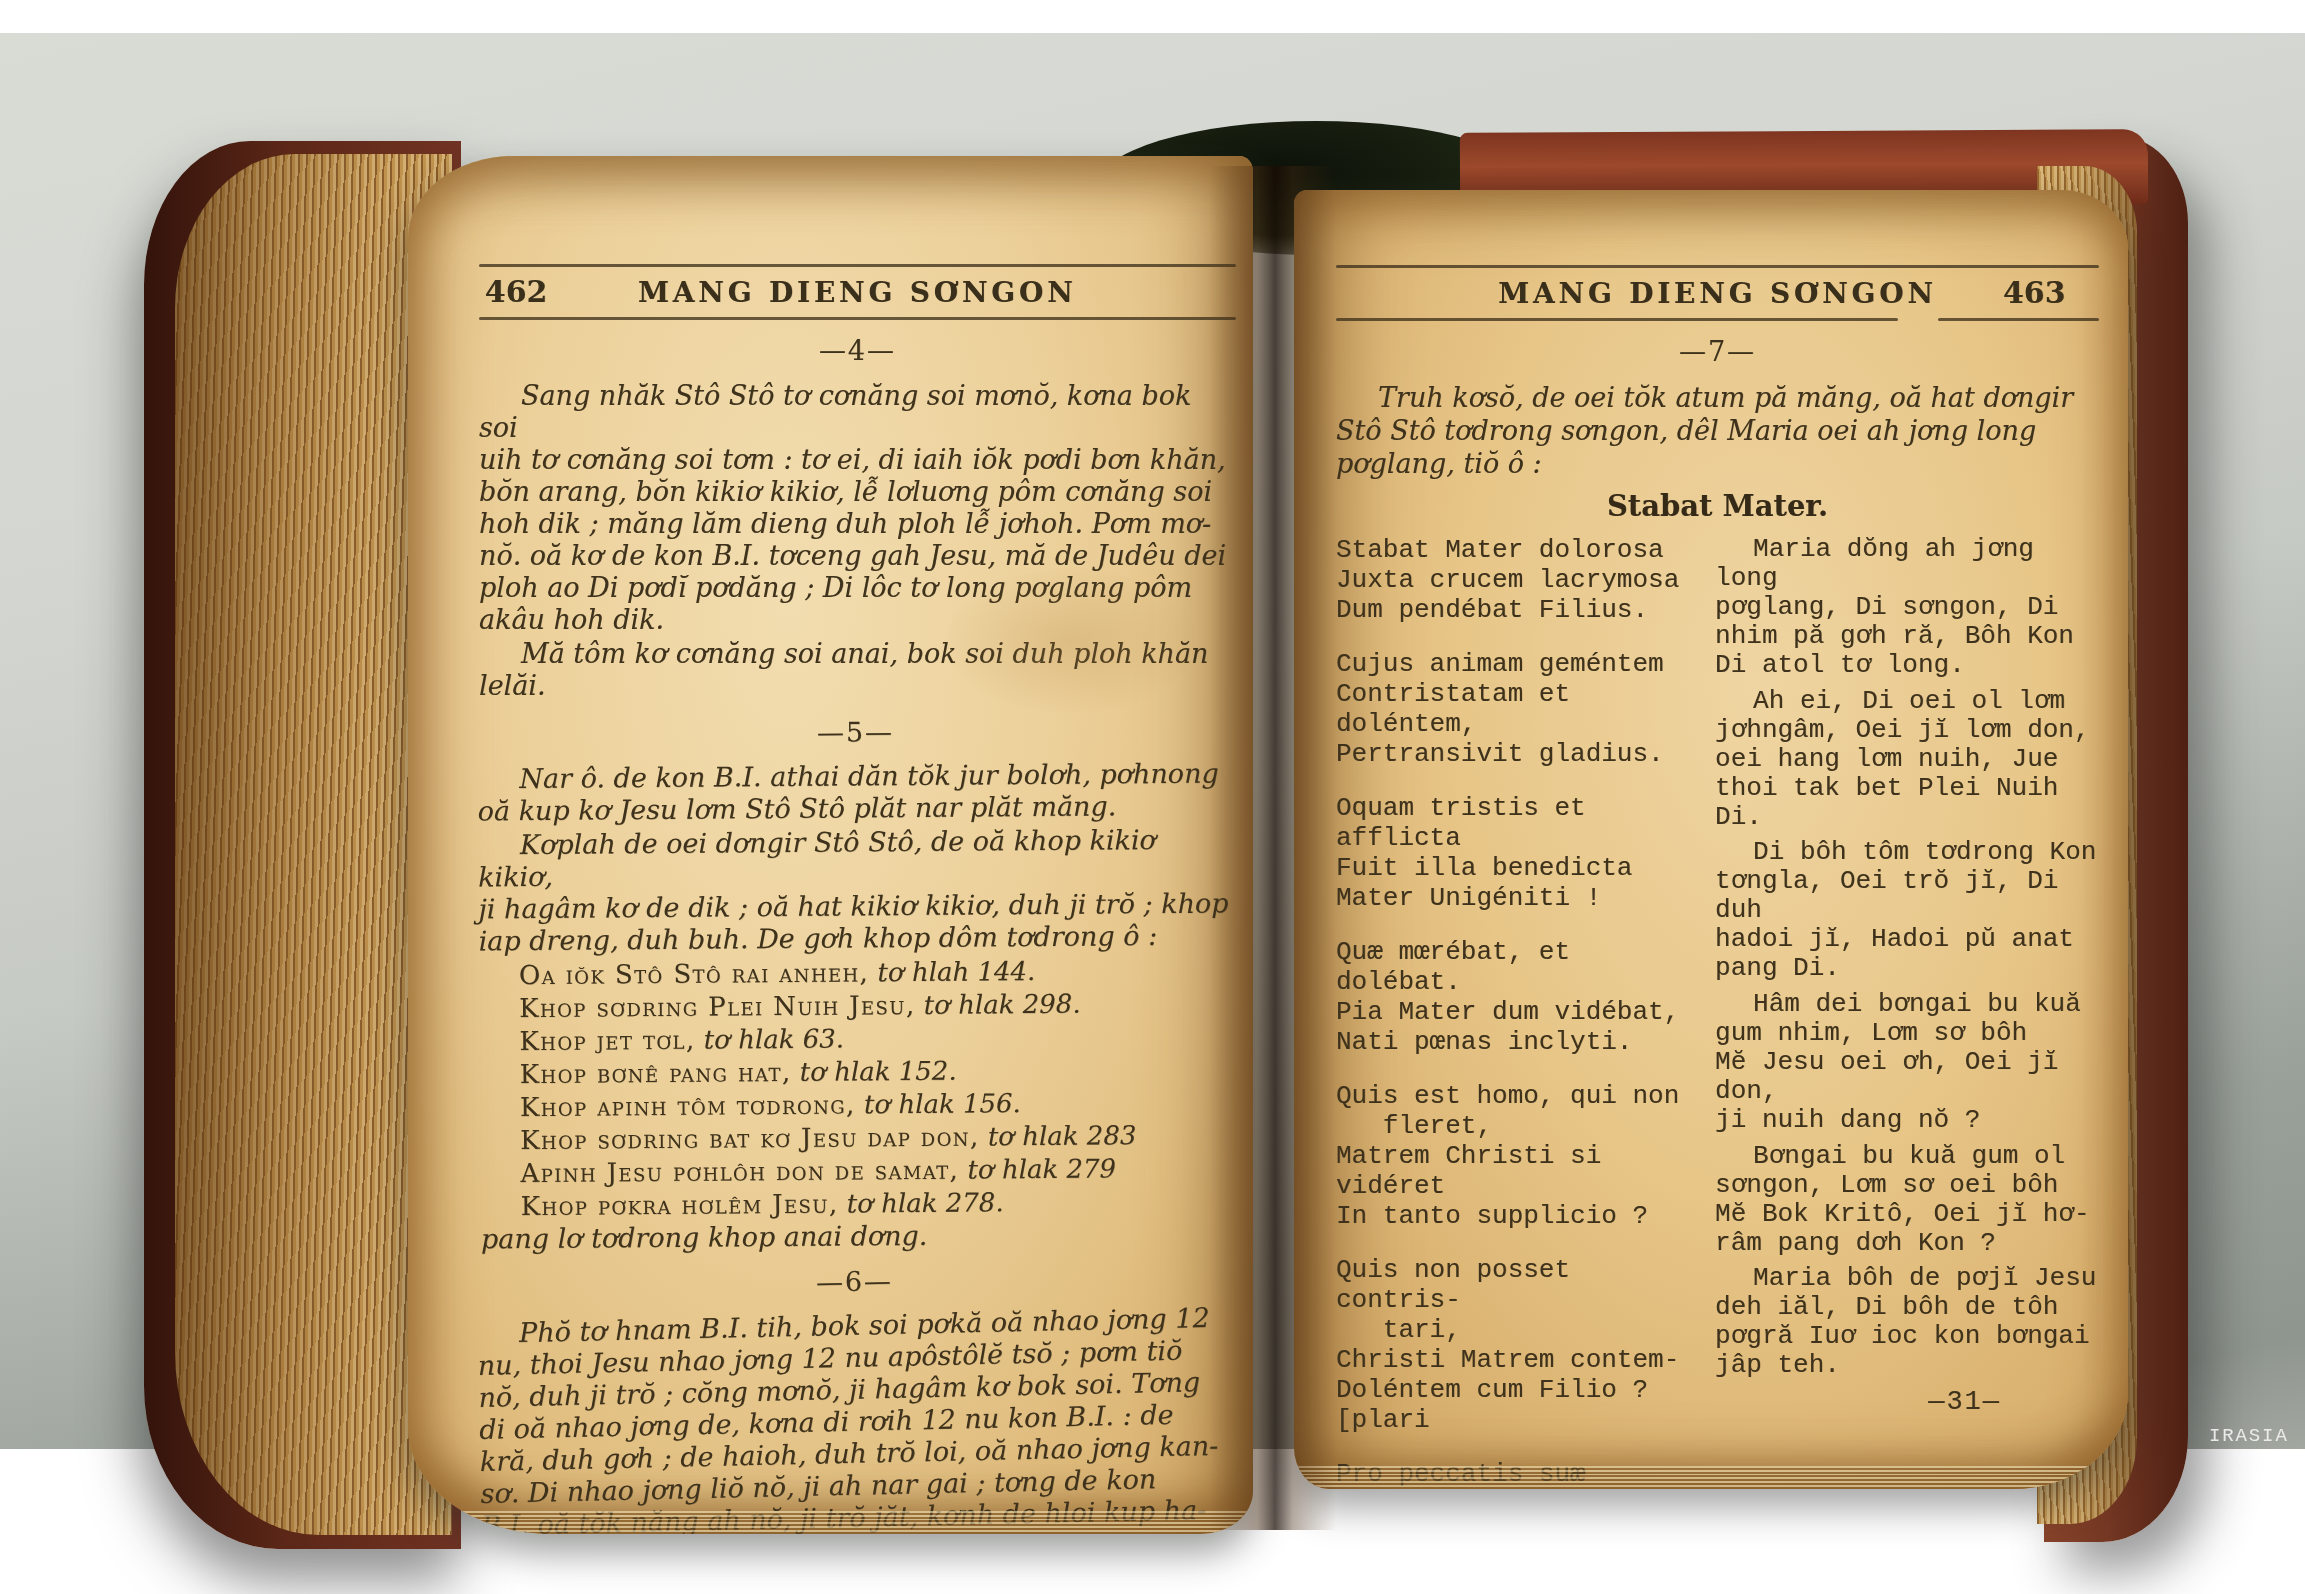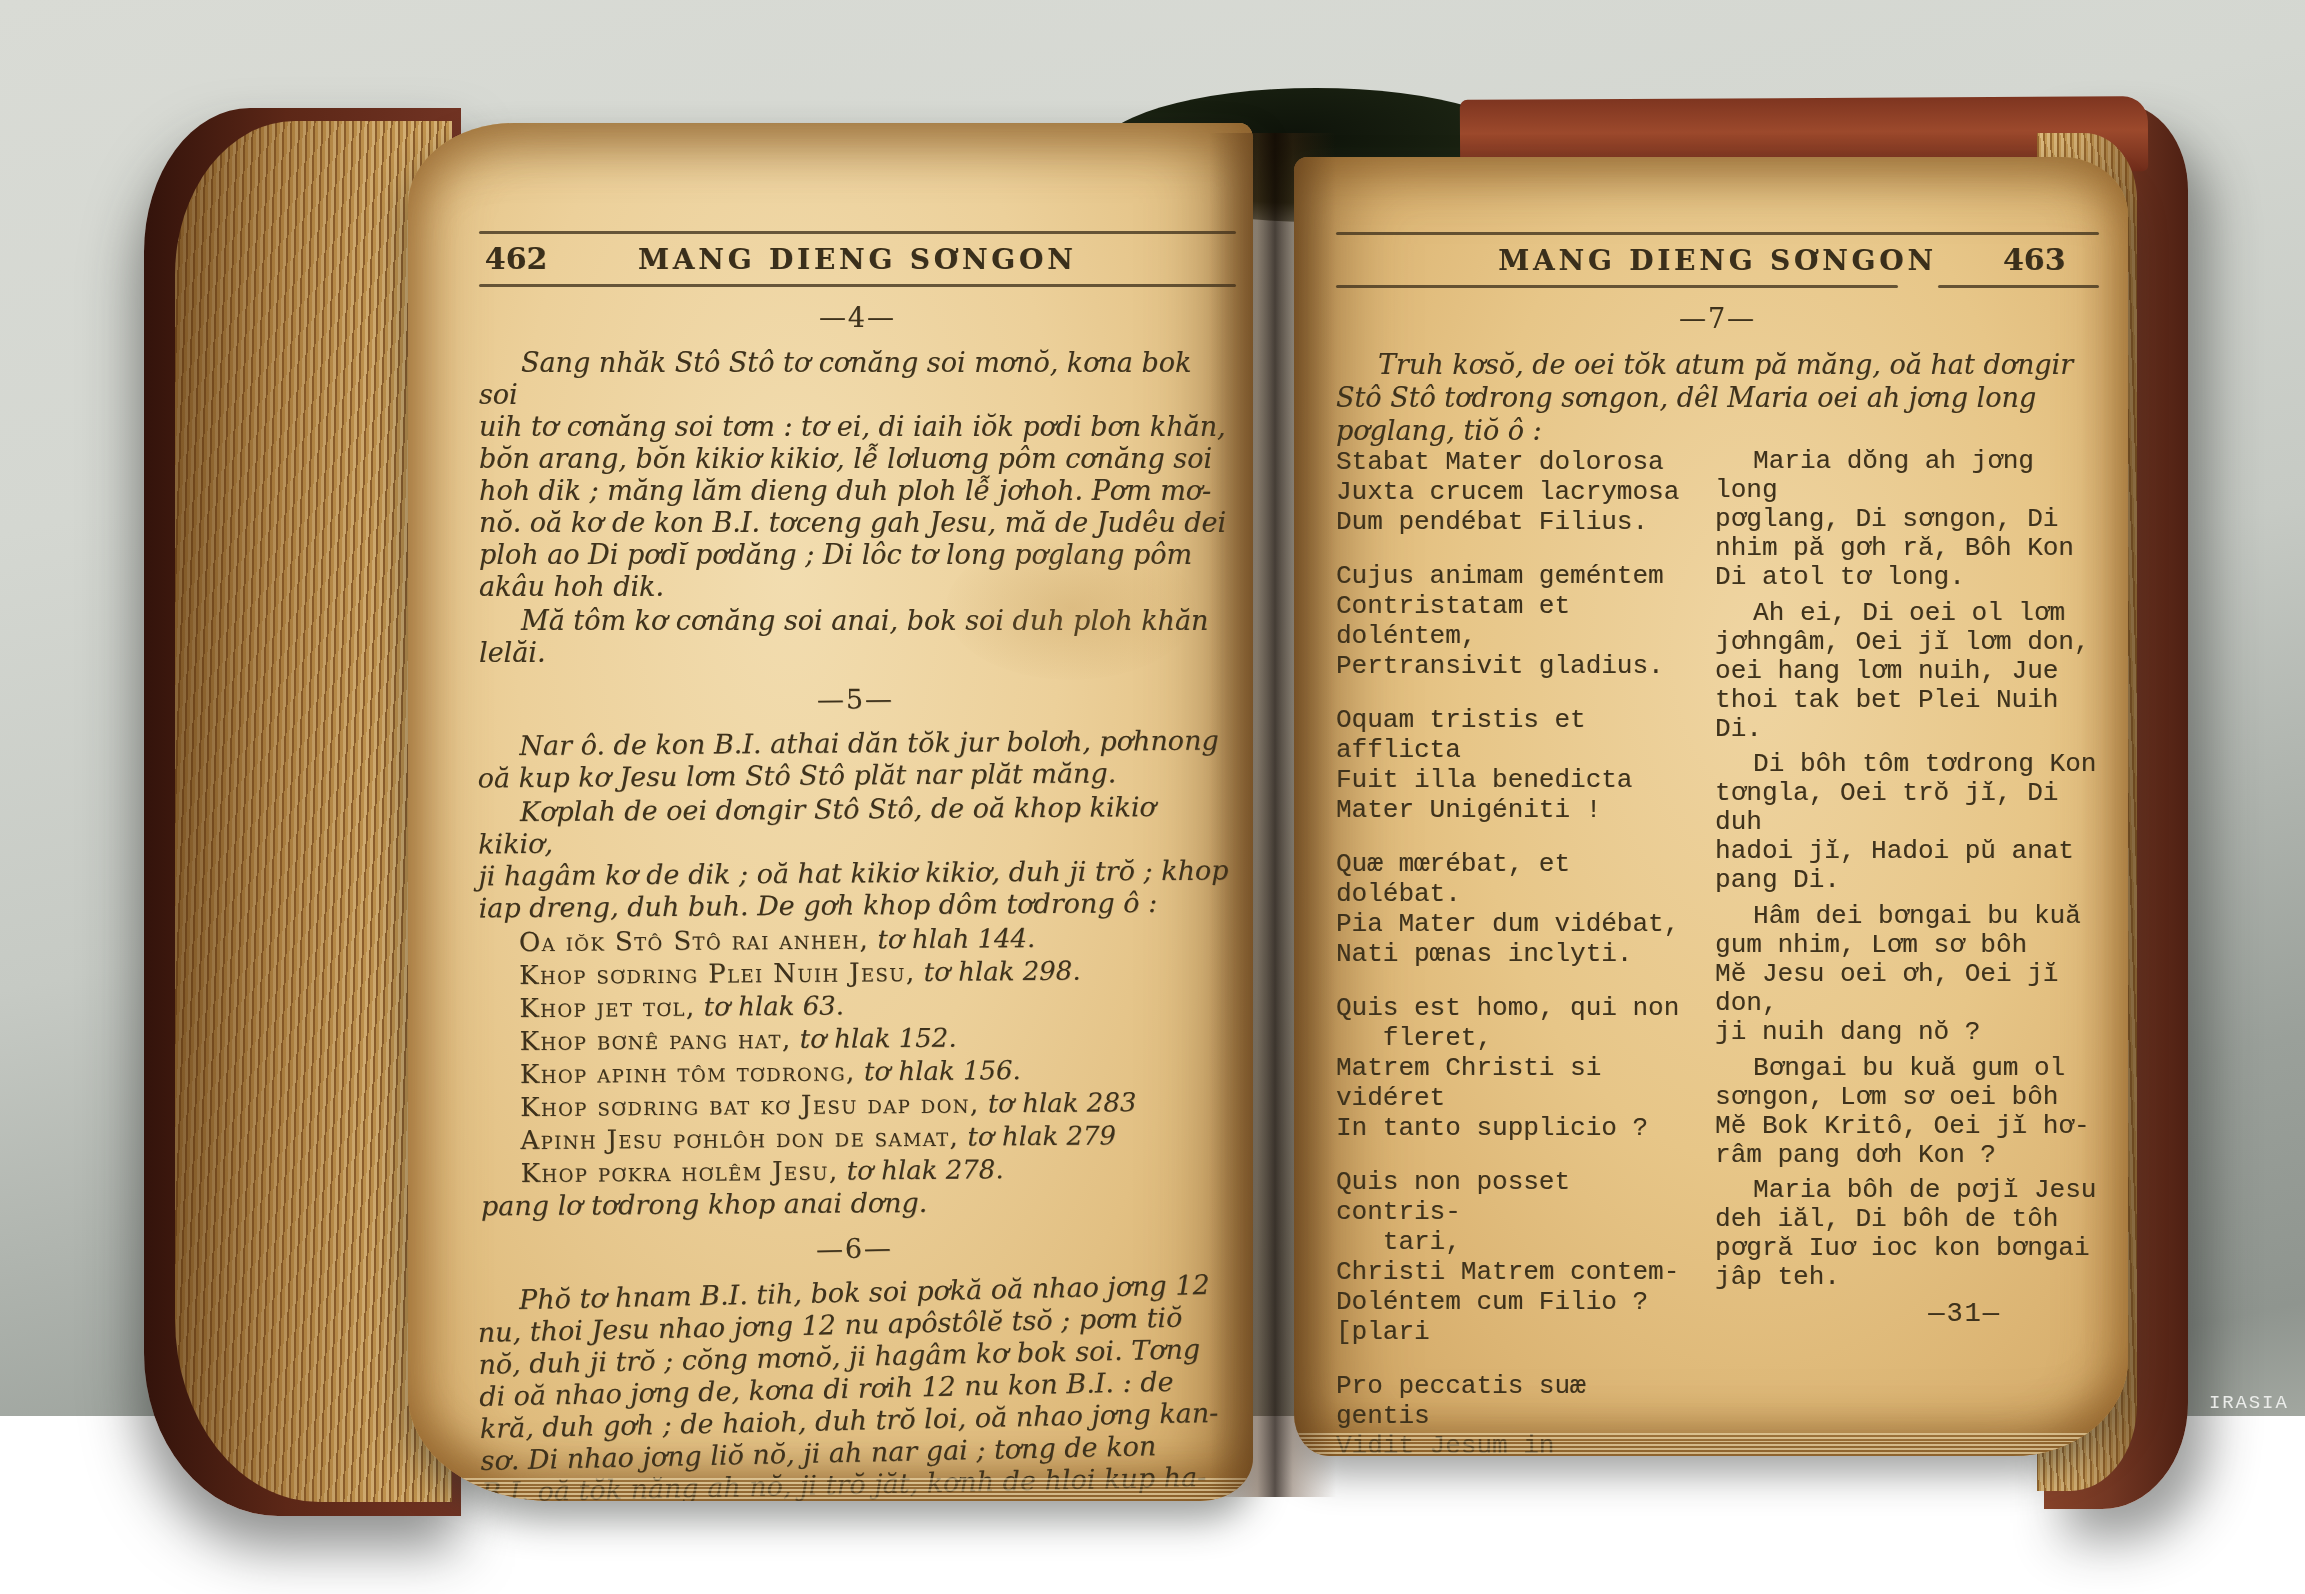--- a/index.html
+++ b/index.html
@@ -1,19 +1,20 @@
 <!DOCTYPE html>
 <html><head>
 <meta charset="utf-8">
 <style>
   html,body{margin:0;padding:0;width:2306px;height:1595px;overflow:hidden;}
   .scene{
     position:relative;width:2306px;height:1416px;
     background:linear-gradient(168deg,#d9dbd5 0%,#d4d7d1 28%,#c6cac4 52%,#9aa09a 80%,#8f958f 94%,#a2a7a0 100%);
     font-family:"DejaVu Serif","Liberation Serif",serif;
+    margin-top:33px;
   }
   .book{position:absolute;left:0;top:0;width:2306px;height:1595px;}
 
   
   .cover-left{
     position:absolute;left:144px;top:108px;width:317px;height:1408px;
     background:linear-gradient(90deg,#33130b 0%,#5c2717 45%,#713323 100%);
     border-radius:106px 0 0 134px / 144px 0 0 163px;
     box-shadow:-5.8px 33px 53px rgba(35,38,35,.5);
   }
@@ -224,20 +225,21 @@
             <div class="seg-short">
                 <div class="rule"></div>
               </div>
           </div>
         </div>
 
         <div class="marker">—7—</div>
         <div class="intro">Truh kơsŏ, de oei tŏk atum pă măng, oă hat dơngir
 Stô Stô tơdrong sơngon, dêl Maria oei ah jơng long
 pơglang, tiŏ ô :</div>
+        <div class="hymn-title">Stabat Mater.</div>
 
         <div class="columns">
           <div class="col-latin">
             <div class="stanza">Stabat Mater dolorosa
 Juxta crucem lacrymosa
 Dum pendébat Filius.</div>
             <div class="stanza">Cujus animam geméntem
 Contristatam et doléntem,
 Pertransivit gladius.</div>
             <div class="stanza">Oquam tristis et afflicta

